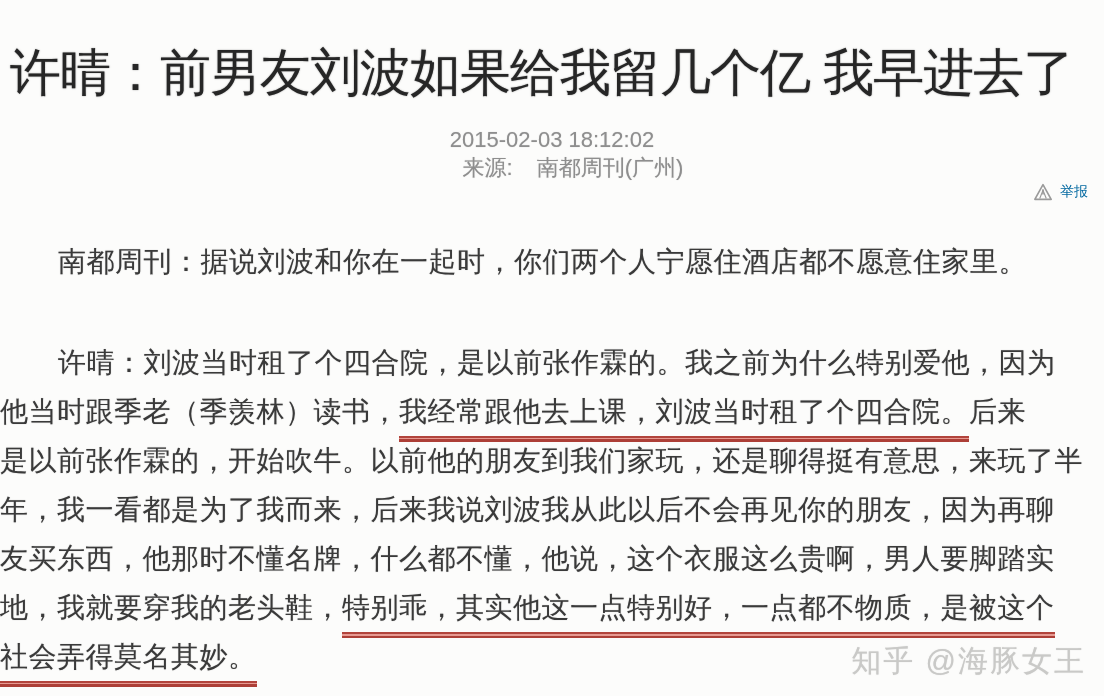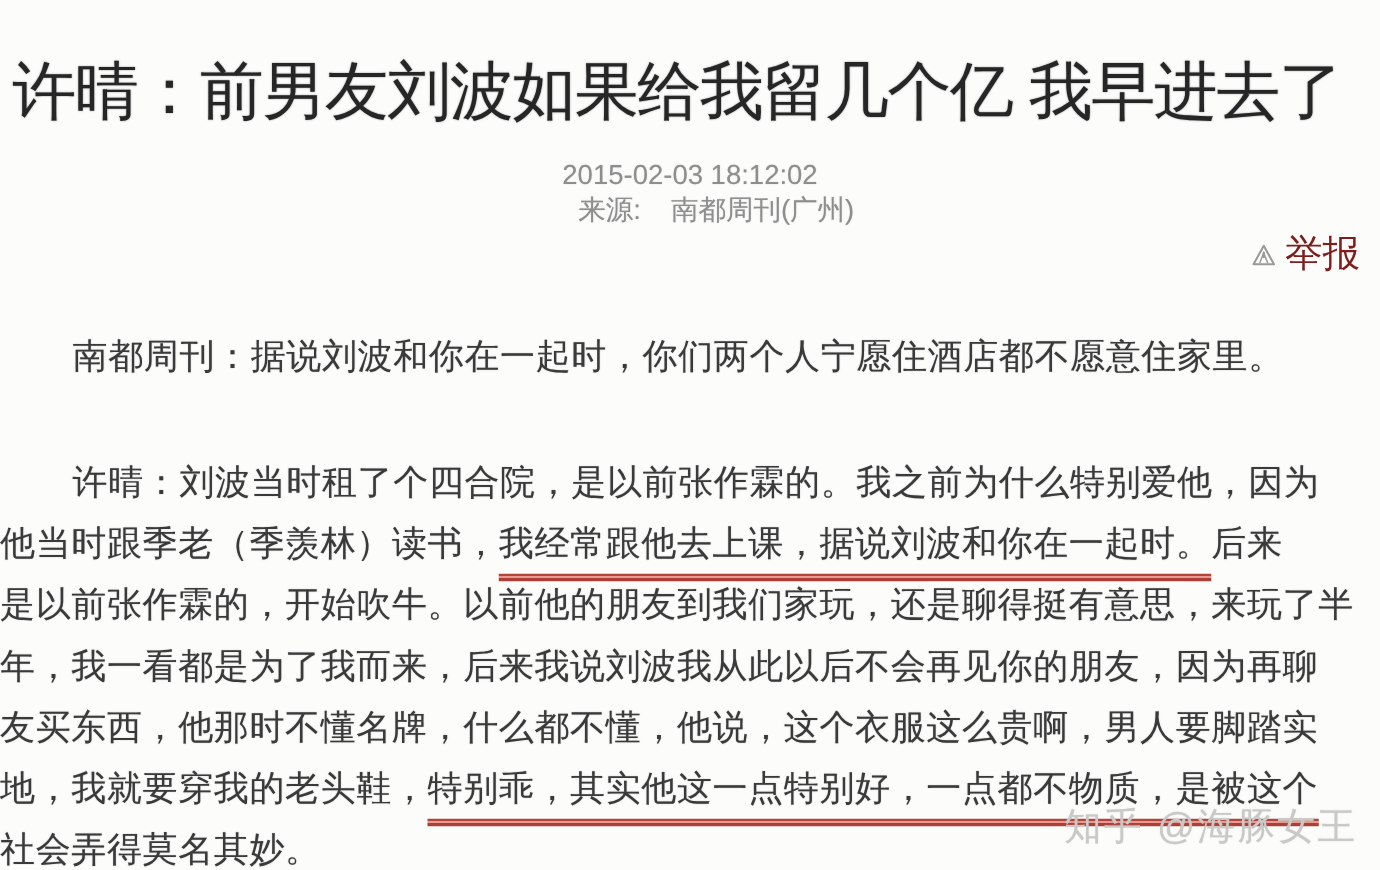--- a/index.html
+++ b/index.html
@@ -36,22 +36,22 @@
   .meta-timestamp { white-space: nowrap; }
   .meta-source { margin-left: 42px; white-space: nowrap; }
   .meta-source .src-label { margin-right: 24px; }
   .report-btn {
     margin-left: auto;
     display: flex;
     align-items: center;
     gap: 7px;
     background: none;
     border: none;
-    font-size: 30px;
-    color: #7f1d1d;
+    font-size: 14px;
+    color: #0369a1;
     cursor: pointer;
     font-family: inherit;
   }
   .report-btn svg { display: block; }
 
   
   .article-body {
     margin-top: 36px;
     padding-right: 14px;
     font-size: 28px;
@@ -110,21 +110,21 @@
     <span>举报</span>
   </button>
 </div>
 
 <div class="article-body">
     <div class="para">
       <div class="line first"><span class="seg">南都周刊：据说刘波和你在一起时，你们两个人宁愿住酒店都不愿意住家里。</span></div>
     </div>
     <div class="para">
       <div class="line first"><span class="seg">许晴：刘波当时租了个四合院，是以前张作霖的。我之前为什么特别爱他，因为</span></div>
-      <div class="line"><span class="seg">他当时跟季老（季羡林）读书，</span><span class="seg u">我经常跟他去上课，据说刘波和你在一起时。</span><span class="seg">后来</span></div>
+      <div class="line"><span class="seg">他当时跟季老（季羡林）读书，</span><span class="seg u">我经常跟他去上课，刘波当时租了个四合院。</span><span class="seg">后来</span></div>
       <div class="line"><span class="seg">是以前张作霖的，开始吹牛。以前他的朋友到我们家玩，还是聊得挺有意思，来玩了半</span></div>
       <div class="line"><span class="seg">年，我一看都是为了我而来，后来我说刘波我从此以后不会再见你的朋友，因为再聊</span></div>
       <div class="line"><span class="seg">友买东西，他那时不懂名牌，什么都不懂，他说，这个衣服这么贵啊，男人要脚踏实</span></div>
       <div class="line"><span class="seg">地，我就要穿我的老头鞋，</span><span class="seg u">特别乖，其实他这一点特别好，一点都不物质，是被这个</span></div>
       <div class="line"><span class="seg u">社会弄得莫名其妙。</span></div>
     </div>
   </div>
 
 <div class="watermark">知乎 @海豚女王</div>
 

